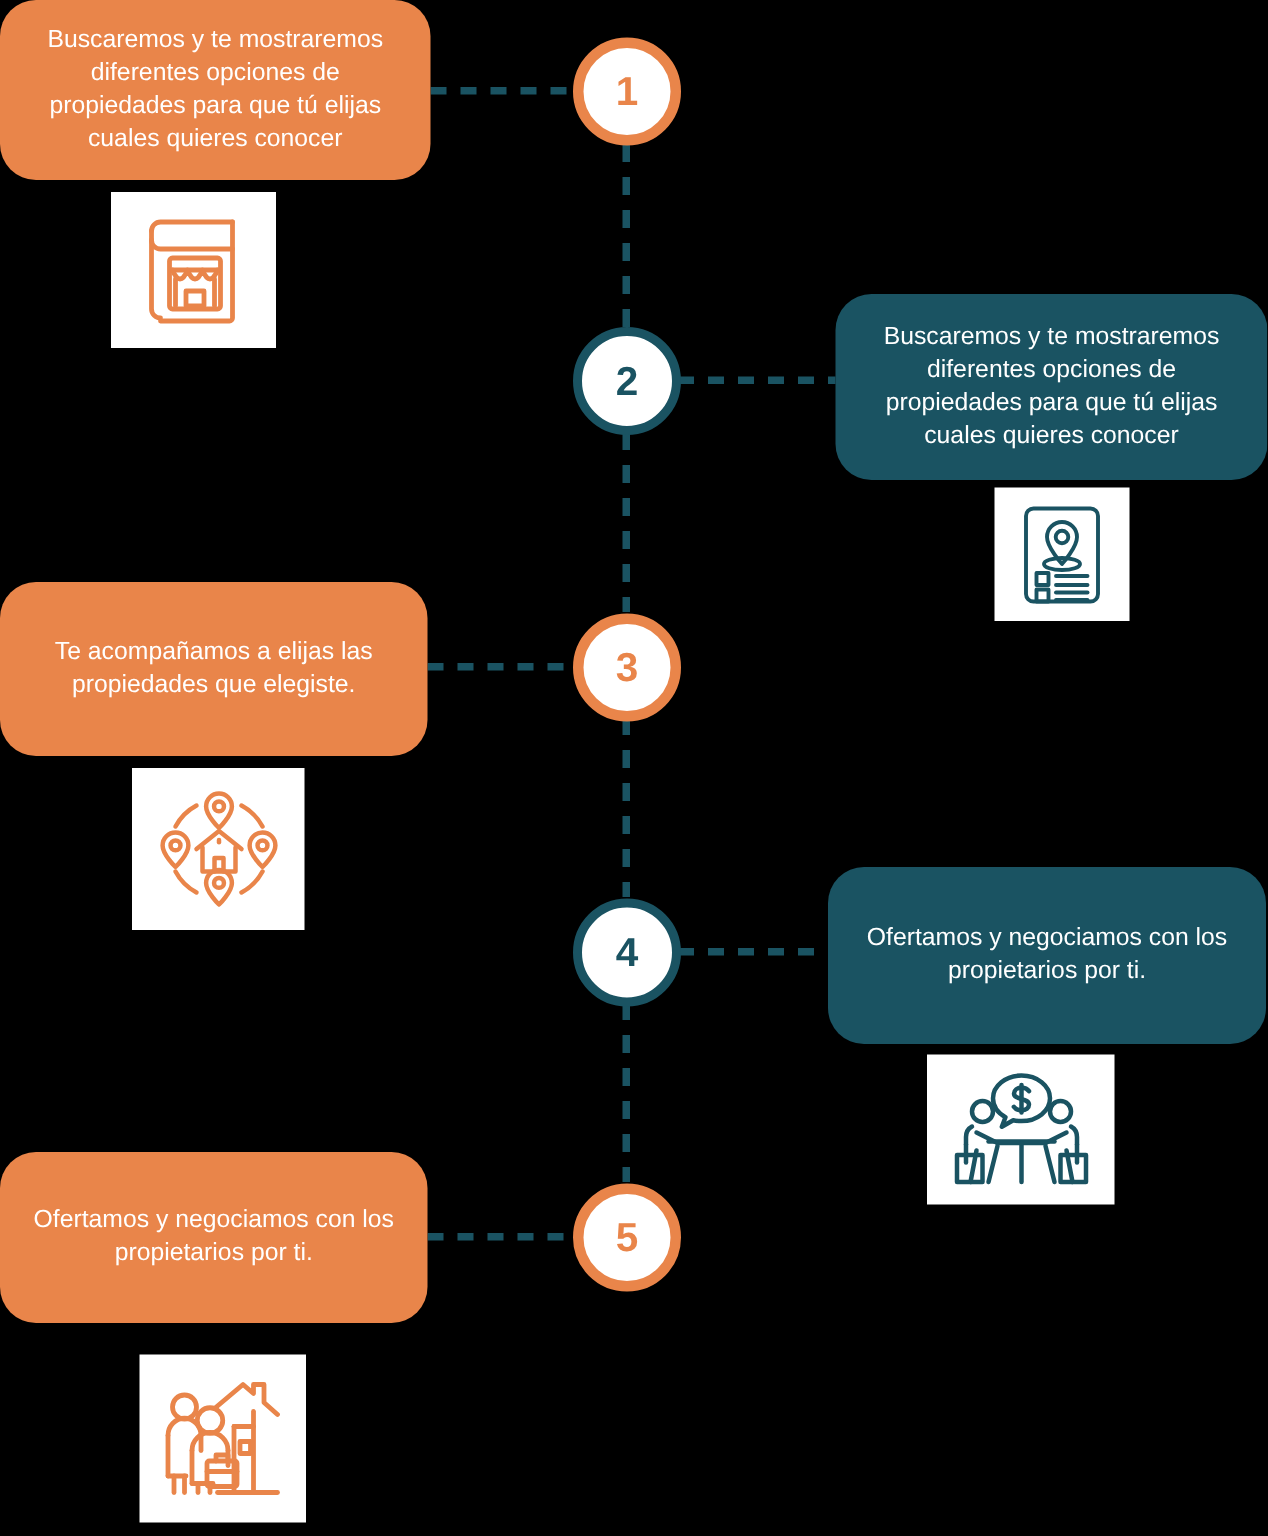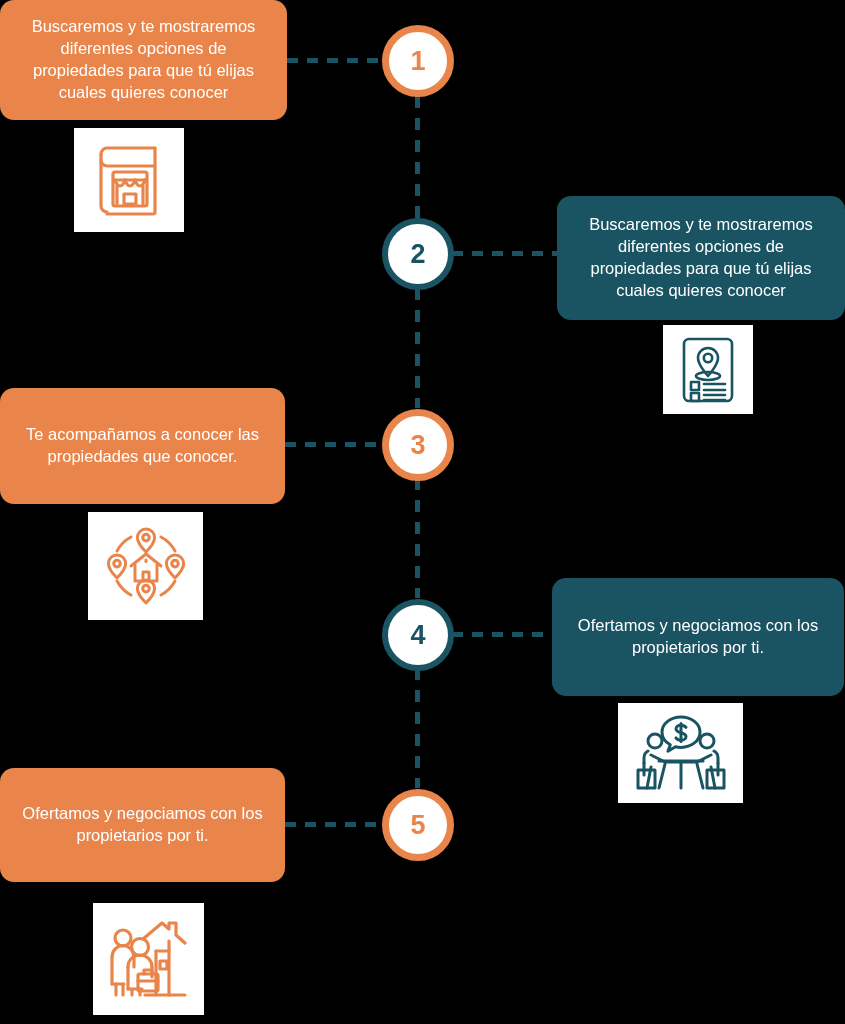--- a/index.html
+++ b/index.html
@@ -58,21 +58,21 @@
   }
   .step-circle.teal {
     border: 6px solid #1a5362;
     color: #1a5362;
   }
 
   
   .card {
     position: absolute;
     box-sizing: border-box;
-    border-radius: 14px;
+    border-radius: 24px;
     display: flex;
     align-items: center;
     justify-content: center;
     text-align: center;
     padding: 0 18px;
     color: #ffffff;
     font-size: 16.5px;
     line-height: 1.32;
     z-index: 4;
   }
@@ -150,21 +150,21 @@
         <rect x="13" y="58" width="8" height="8"></rect>
         <path d="M26 49h21"></path>
         <path d="M26 55h21"></path>
         <path d="M26 60h21"></path>
         <path d="M26 65h21"></path>
       </svg>
     </span>
   </div>
 
   <div class="card orange" style="left:0px;top:388px;width:285px;height:116px;">
-    <span>Te acompañamos a conocer las propiedades que conocer.</span>
+    <span>Te acompañamos a elijas las propiedades que elegiste.</span>
   </div>
 
   <div class="step-circle orange" style="left:382px;top:409px;">
     <span>3</span>
   </div>
 
   <div class="icon-tile" style="left:88px;top:512px;width:115px;height:108px;">
     <span>
       <svg width="82" height="82" viewBox="0 0 82 82" fill="none" stroke="#e9854a" stroke-width="3" stroke-linecap="round" stroke-linejoin="round">
         <path d="M26 12a34 34 0 0 0-14 14"></path>

